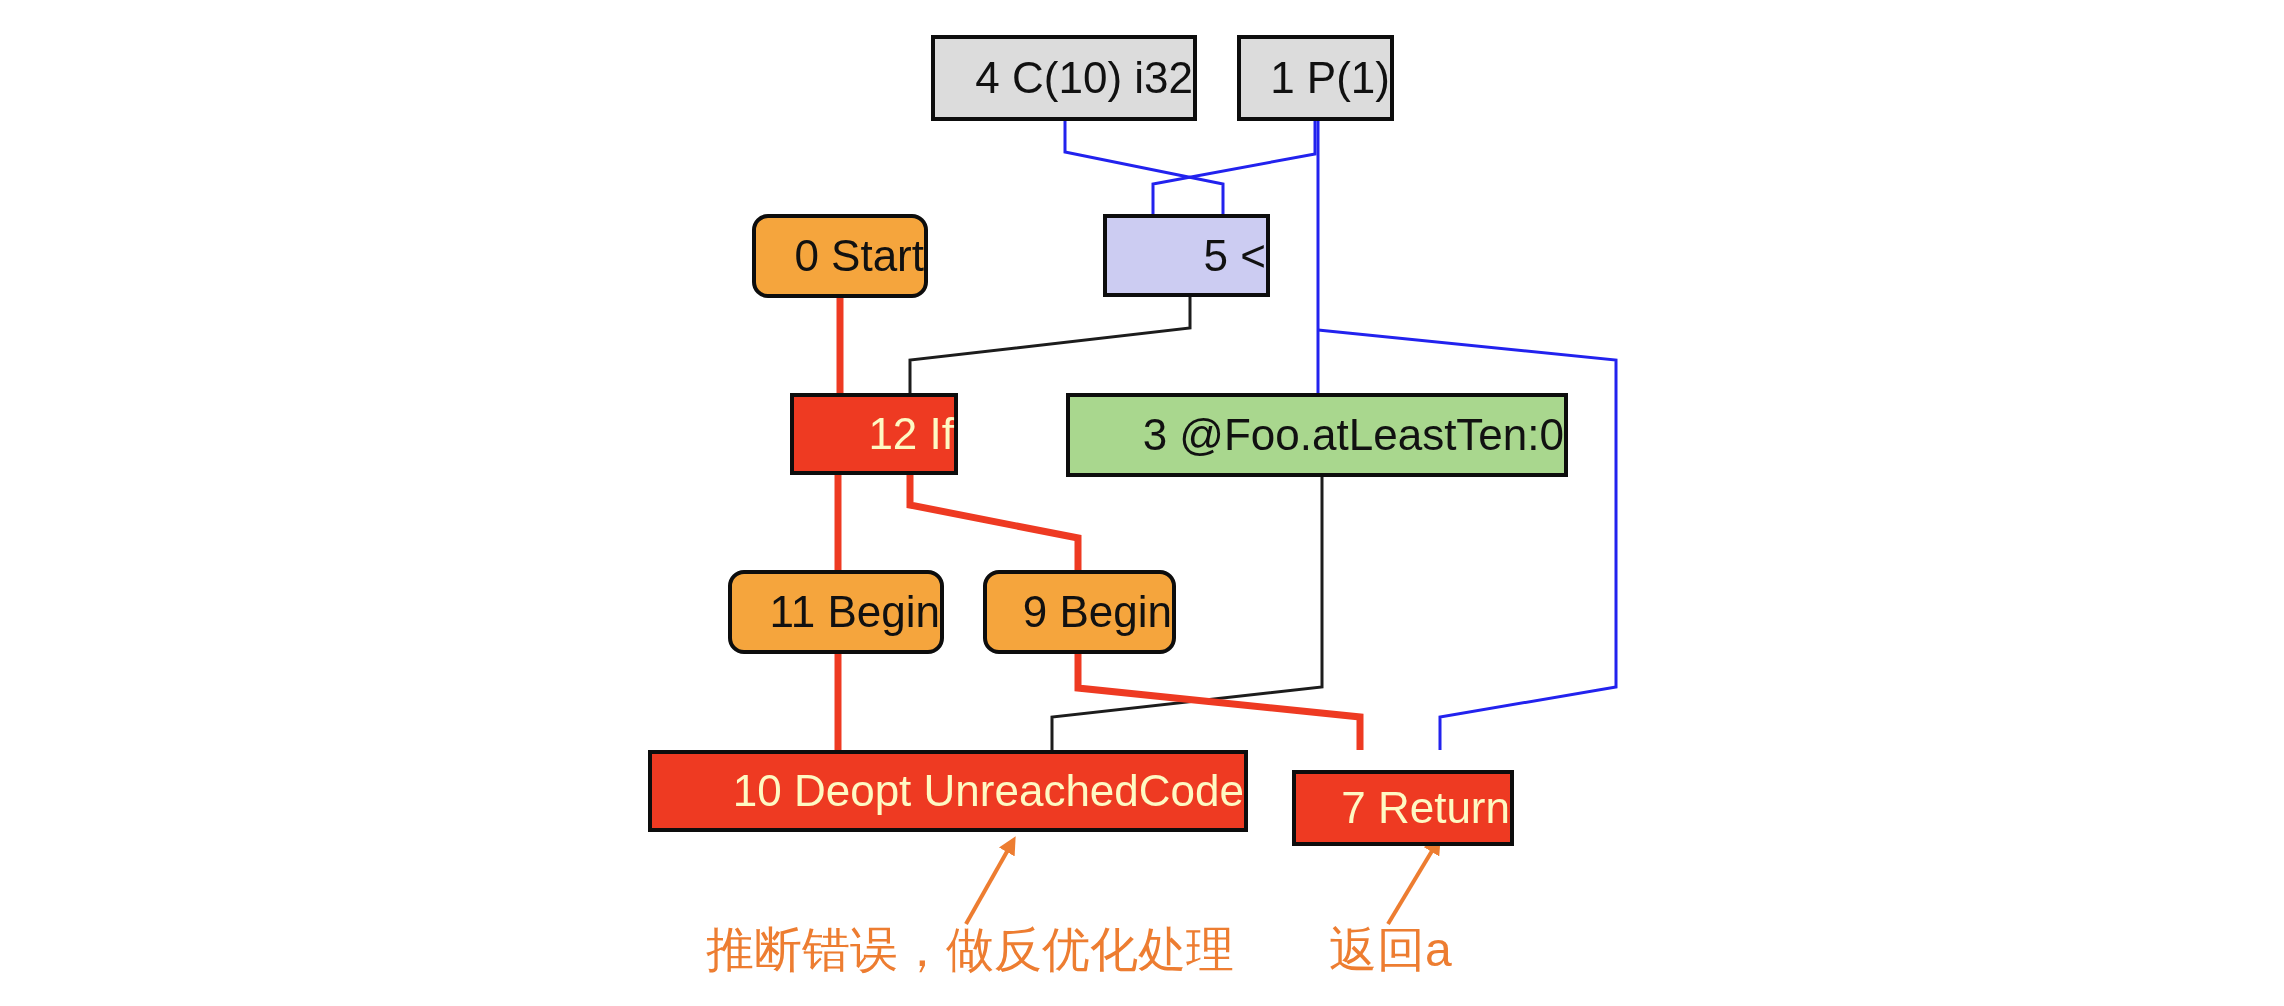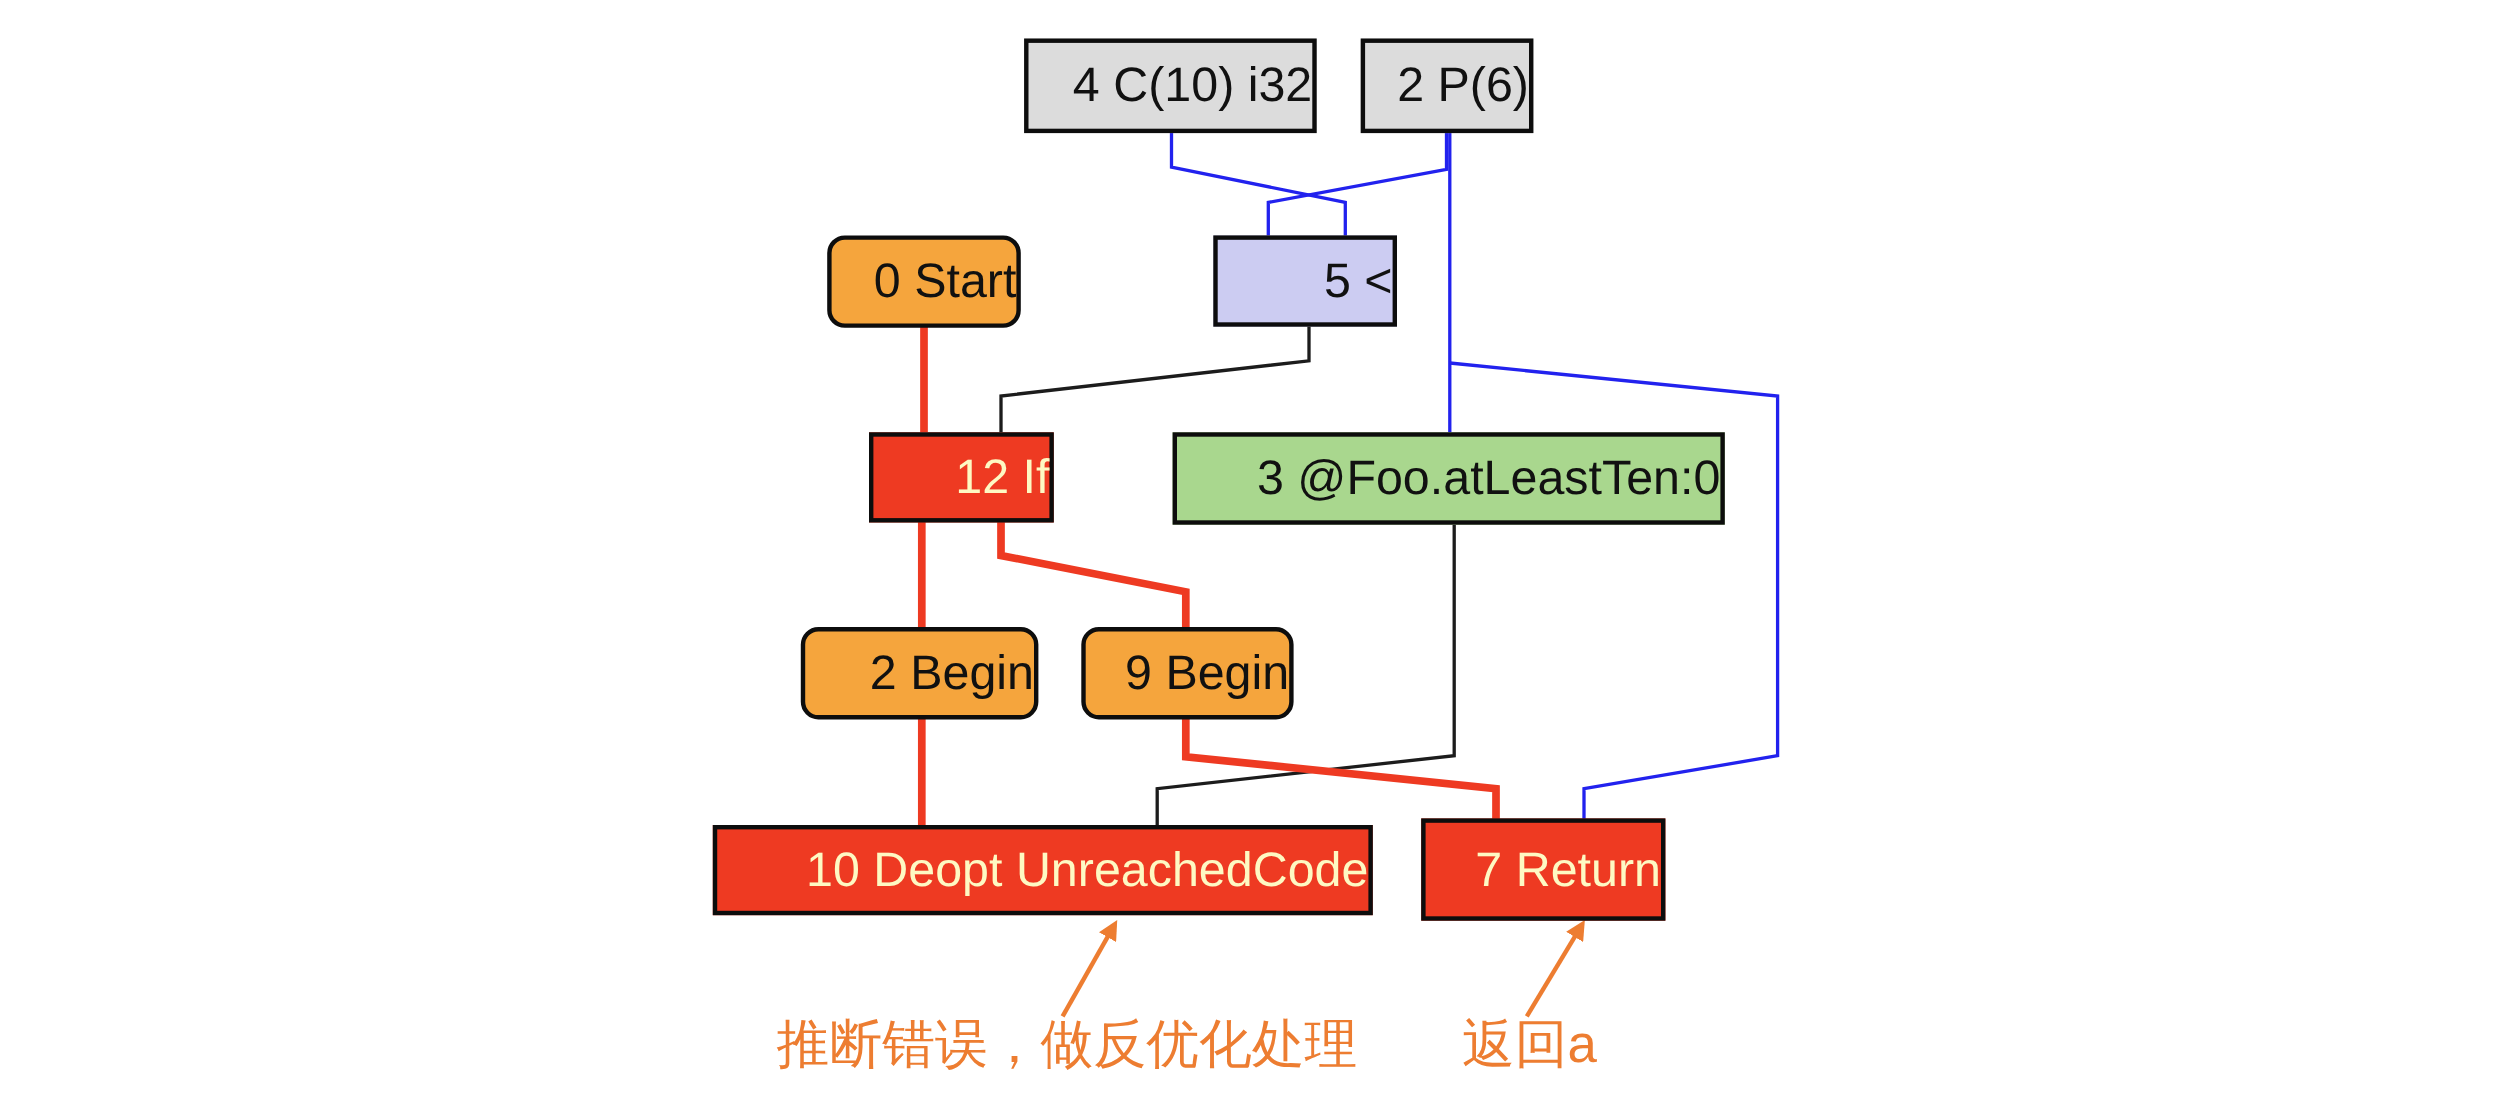--- a/index.html
+++ b/index.html
@@ -53,21 +53,21 @@
 
   .n-c4      { left: 931px;  top: 35px;  width: 266px; height: 86px; }
   .n-p2      { left: 1237px; top: 35px;  width: 157px; height: 86px; }
   .n-start0  { left: 752px;  top: 214px; width: 176px; height: 84px; }
   .n-lt5     { left: 1103px; top: 214px; width: 167px; height: 83px; }
   .n-if12    { left: 790px;  top: 393px; width: 168px; height: 82px; }
   .n-fs3     { left: 1066px; top: 393px; width: 502px; height: 84px; }
   .n-begin11 { left: 728px;  top: 570px; width: 216px; height: 84px; }
   .n-begin9  { left: 983px;  top: 570px; width: 193px; height: 84px; }
   .n-deopt10 { left: 648px;  top: 750px; width: 600px; height: 82px; }
-  .n-return7 { left: 1292px; top: 744px; width: 222px; height: 93px; }
+  .n-return7 { left: 1292px; top: 770px; width: 222px; height: 76px; }
 
   .annotation {
     position: absolute;
     color: var(--annotation-orange, #ed7d31);
     font-size: 48px;
     line-height: 1;
     white-space: nowrap;
   }
   .a-deopt  { left: 706px;  top: 926px; }
   .a-return { left: 1329px; top: 926px; }
@@ -99,36 +99,36 @@
     <polyline class="edge-red" points="1078,653 1078,688 1360,717 1360,750"></polyline>
 
     <line class="ann-arrow" x1="966" y1="924" x2="1013" y2="841" marker-end="url(#arrowhead)"></line>
     <line class="ann-arrow" x1="1388" y1="924" x2="1438" y2="841" marker-end="url(#arrowhead)"></line>
   </svg>
 
   <div class="node node-constant n-c4">
     <span>4 C(10) i32</span>
   </div>
   <div class="node node-constant n-p2">
-    <span>2 P(6)</span>
+    <span>1 P(1)</span>
   </div>
   <div class="node node-control n-start0">
     <span>0 Start</span>
   </div>
   <div class="node node-value n-lt5">
     <span>5 &lt;</span>
   </div>
   <div class="node node-dead n-if12">
     <span>12 If</span>
   </div>
   <div class="node node-framestate n-fs3">
     <span>3 @Foo.atLeastTen:0</span>
   </div>
   <div class="node node-control n-begin11">
-    <span>2 Begin</span>
+    <span>11 Begin</span>
   </div>
   <div class="node node-control n-begin9">
     <span>9 Begin</span>
   </div>
   <div class="node node-dead n-deopt10">
     <span>10 Deopt UnreachedCode</span>
   </div>
   <div class="node node-dead n-return7">
     <span>7 Return</span>
   </div>

